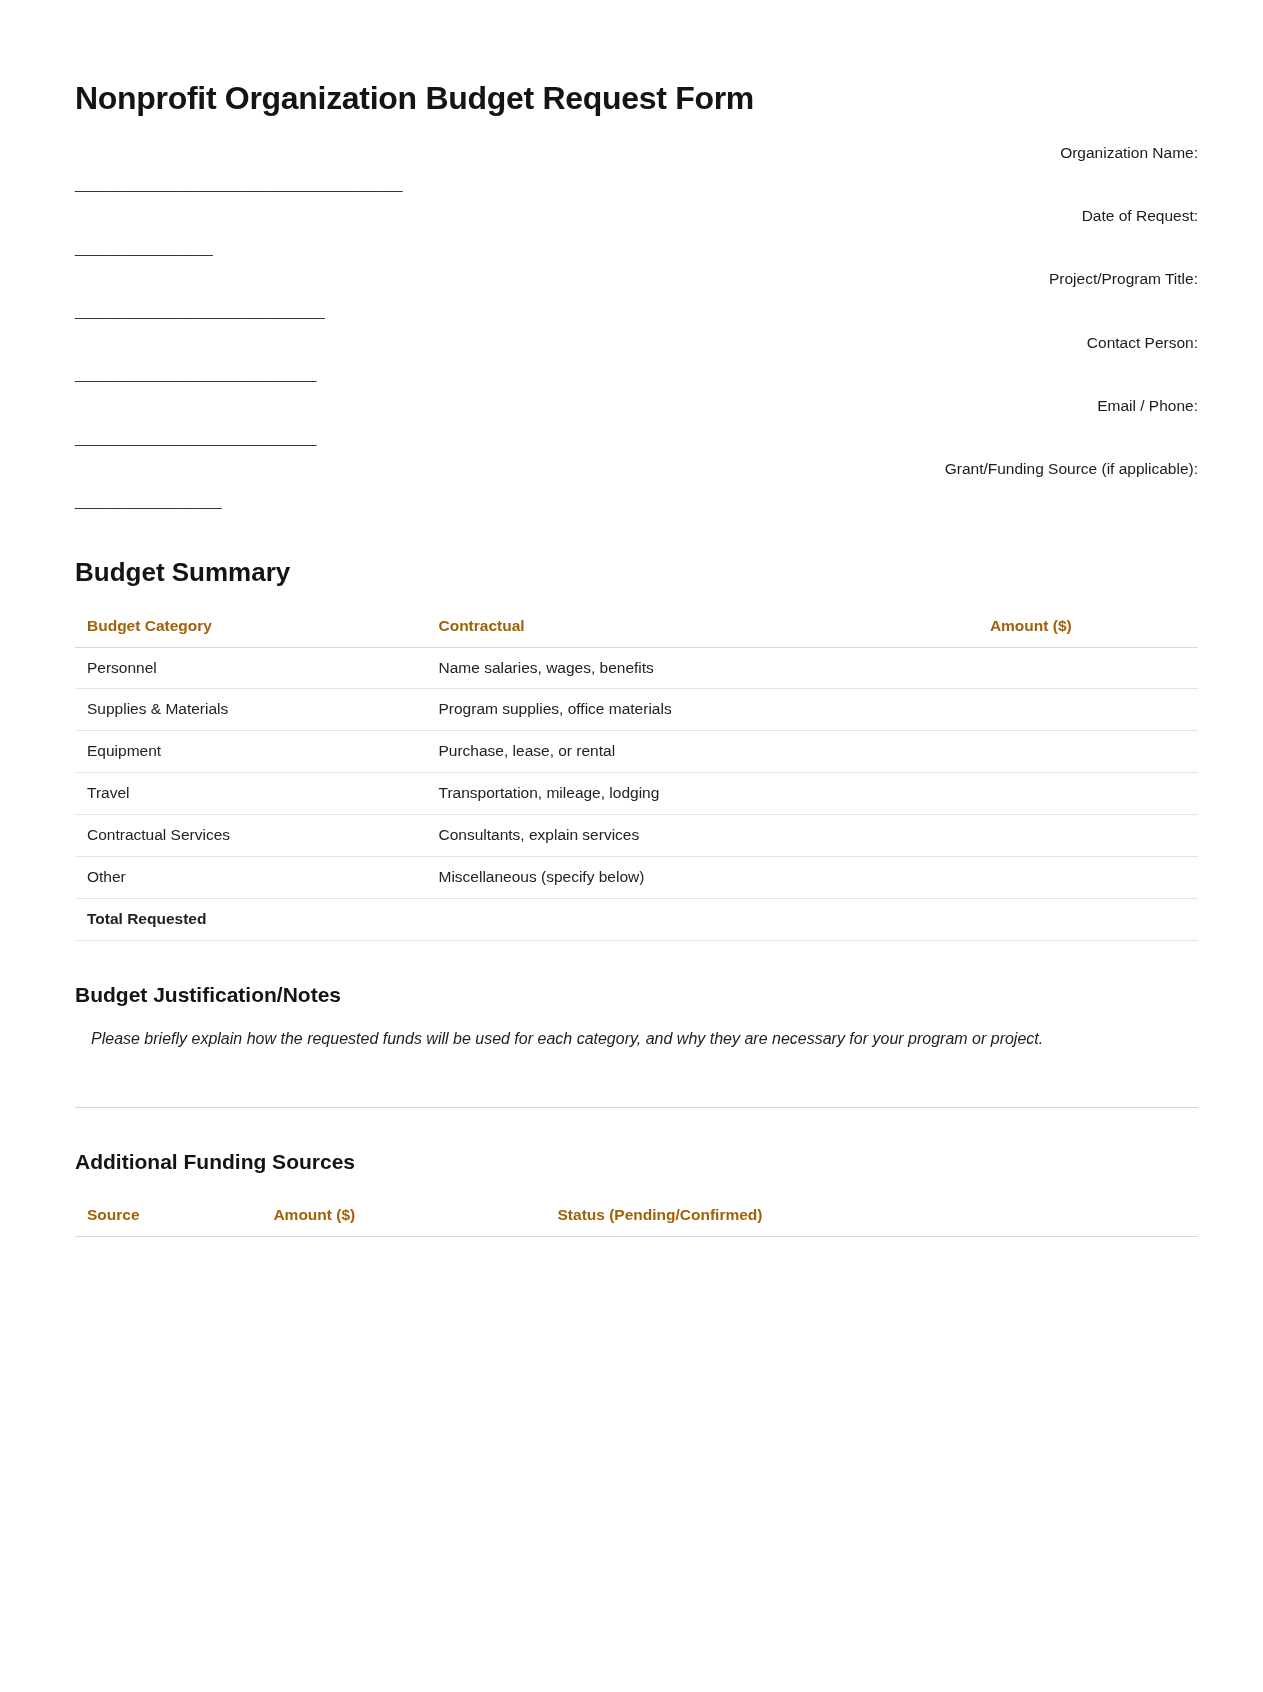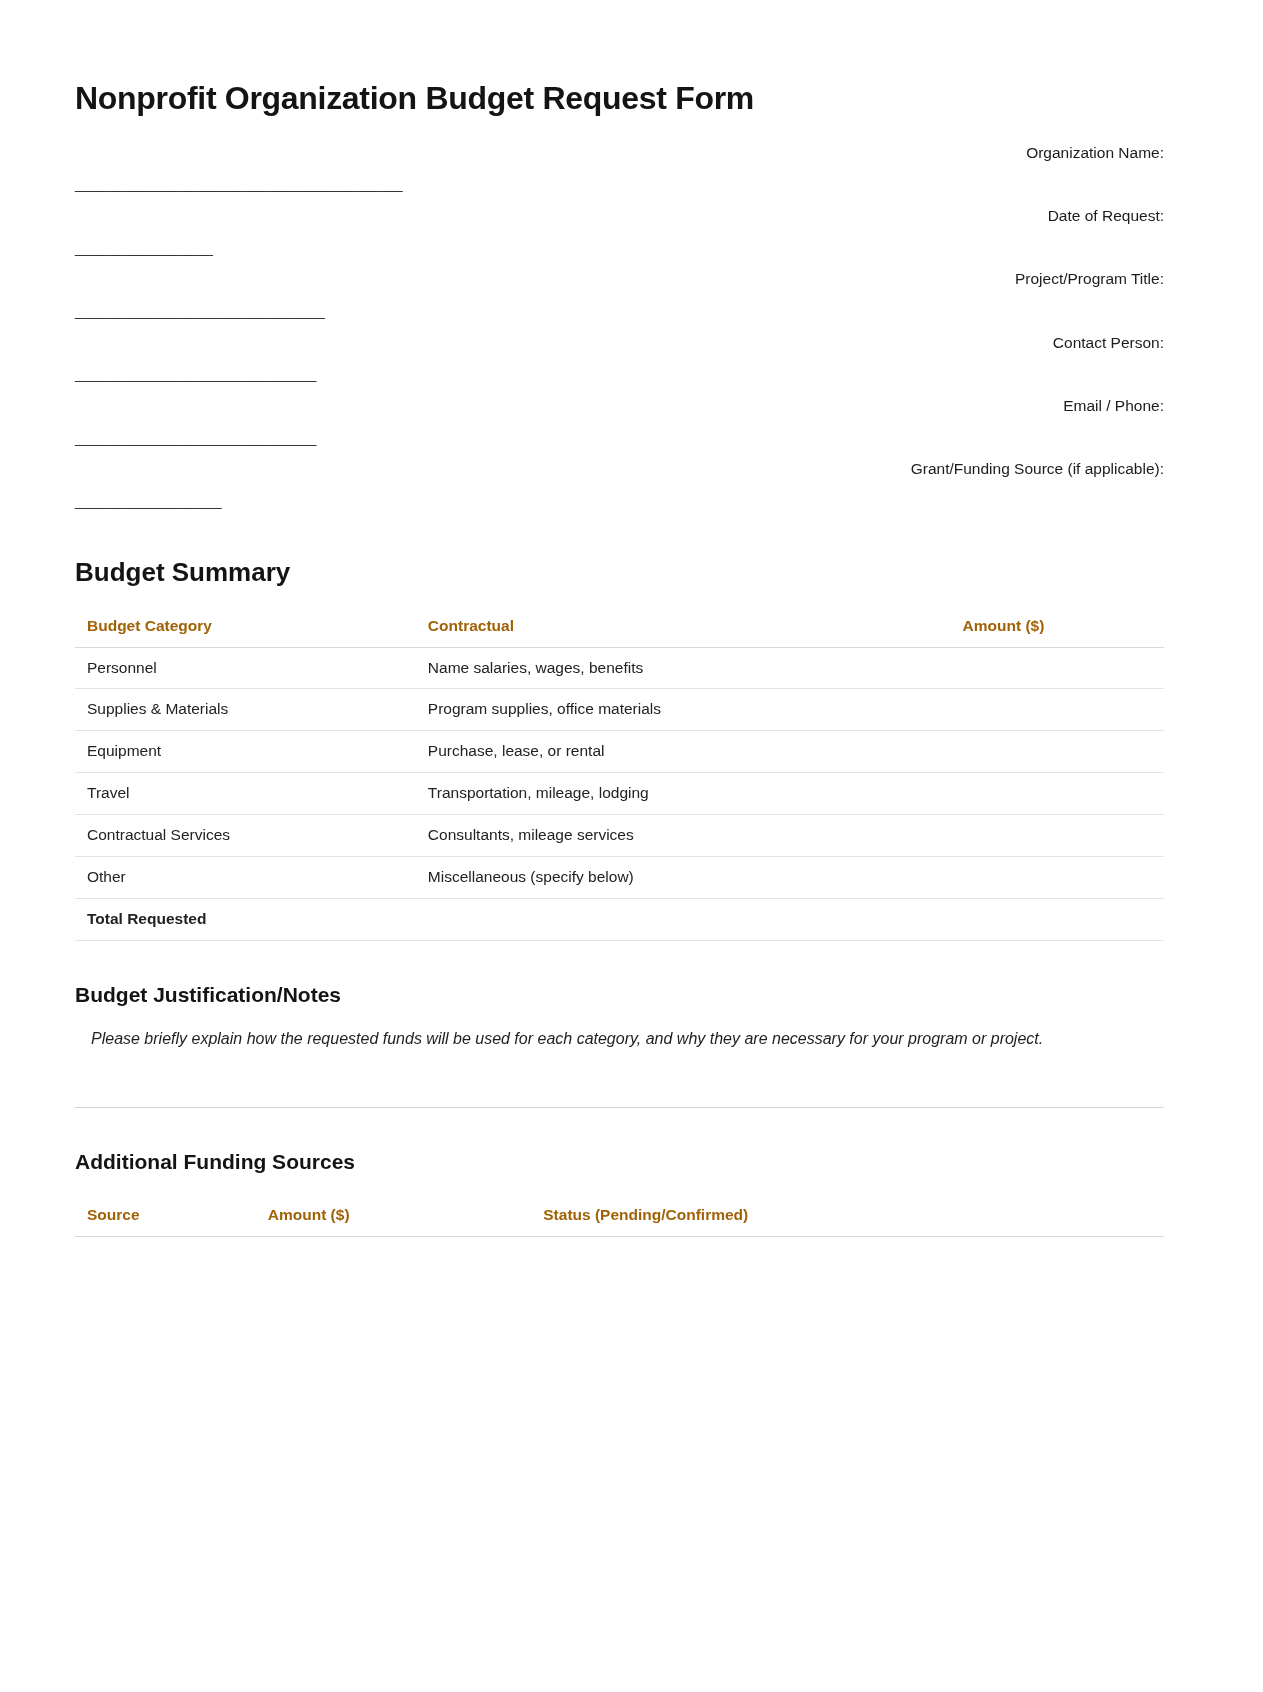--- a/index.html
+++ b/index.html
@@ -6,21 +6,21 @@
   html, body { background: #ffffff; }
   body {
     width: 1263px;
     height: 1692px;
     font-family: "Liberation Sans", "DejaVu Sans", sans-serif;
     color: #1c1c1c;
     position: relative;
     overflow: hidden;
   }
   .page {
-    padding: 78px 99px 40px 75px;
+    padding: 78px 65px 40px 75px;
   }
   h1.doc-title {
     font-size: 32px;
     line-height: 1.3;
     font-weight: 700;
     letter-spacing: -0.3px;
     margin: 0 0 22px 0;
     color: #141414;
   }
   .field p {
@@ -149,21 +149,21 @@
         <td>Purchase, lease, or rental</td>
         <td></td>
       </tr>
       <tr>
         <td>Travel</td>
         <td>Transportation, mileage, lodging</td>
         <td></td>
       </tr>
       <tr>
         <td>Contractual Services</td>
-        <td>Consultants, mileage services</td>
+        <td>Consultants, explain services</td>
         <td></td>
       </tr>
       <tr>
         <td>Other</td>
         <td>Miscellaneous (specify below)</td>
         <td></td>
       </tr>
       <tr class="total-row">
         <td>Total Requested</td>
         <td></td>

